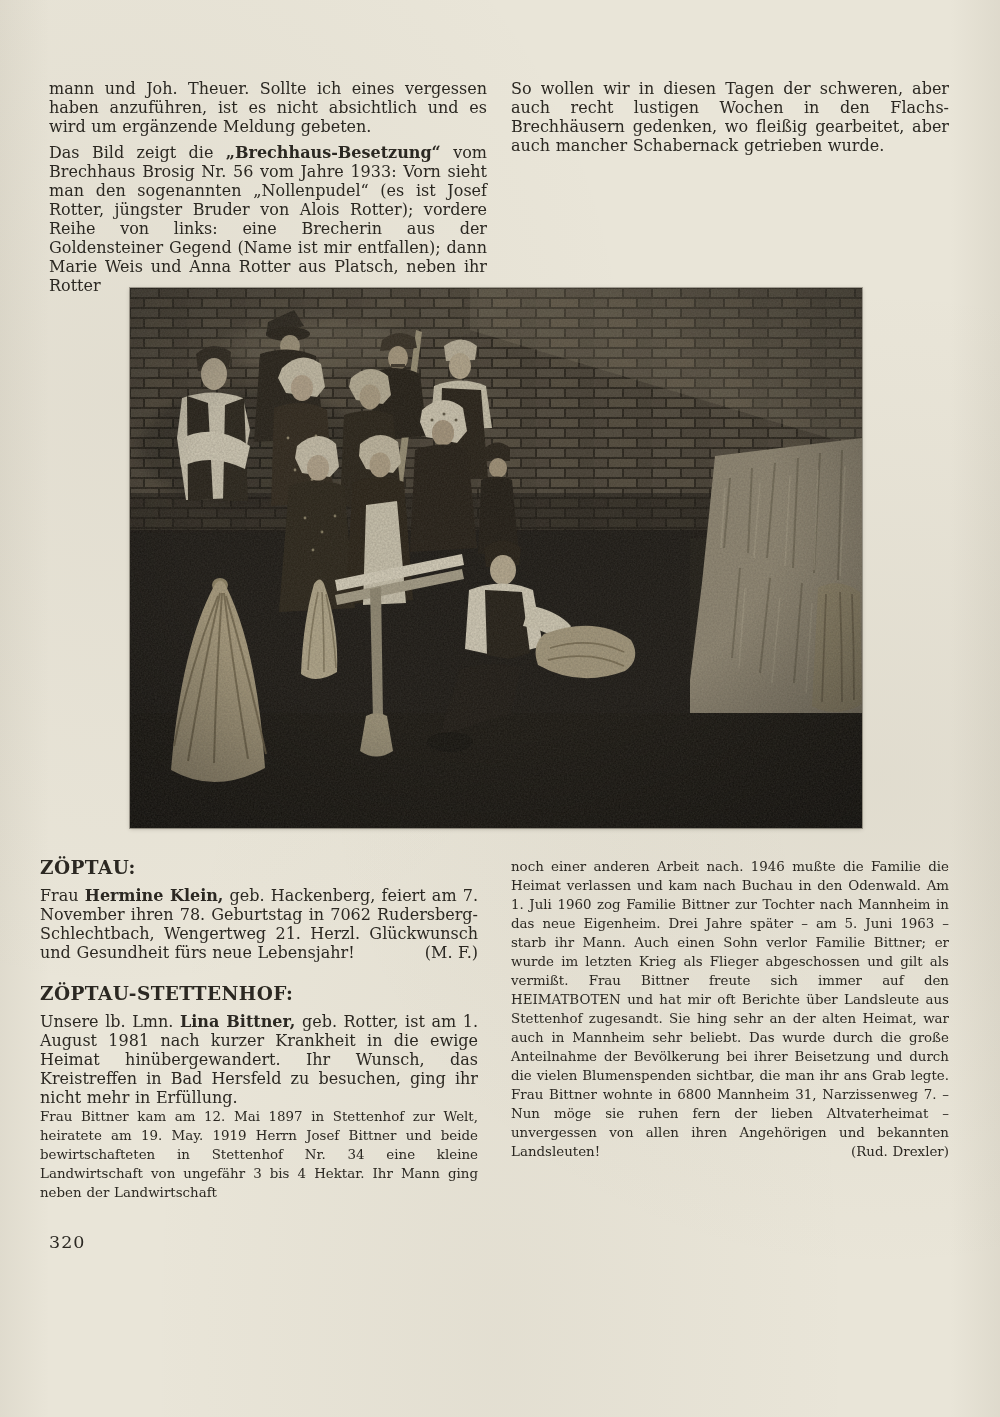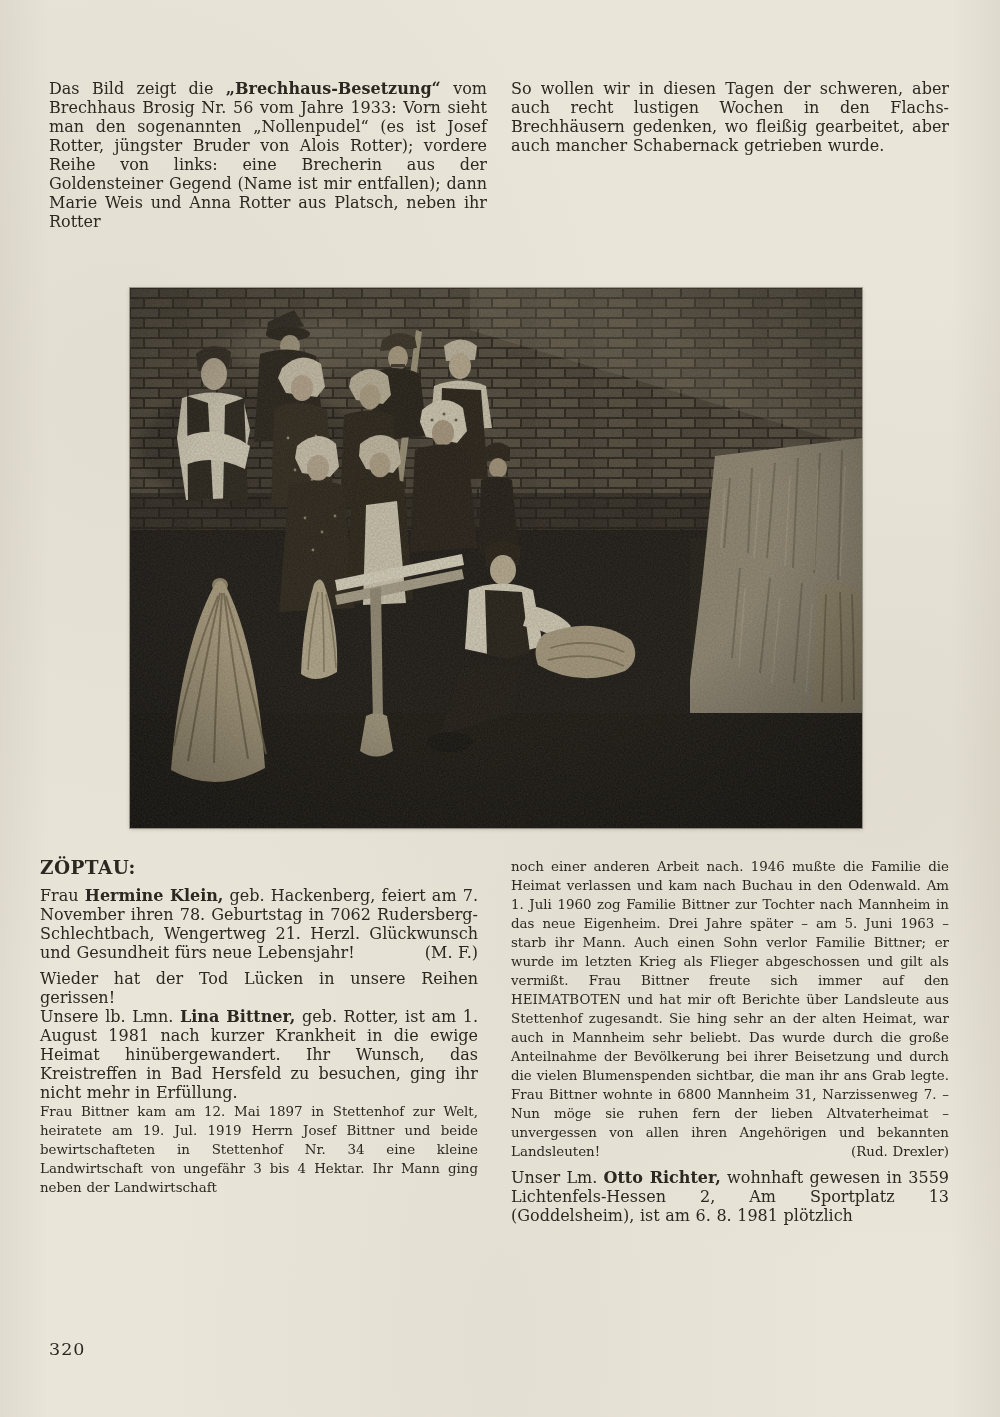--- a/index.html
+++ b/index.html
@@ -26,28 +26,29 @@
   h2{font-size:18.5px;line-height:22px;font-weight:bold;margin:0 0 7px 0;letter-spacing:0.4px;}
   h2.second{margin-top:21px;}
   .sig{float:right;}
   .sender{text-align:right;margin-top:0;}
   .photo-frame{
     position:absolute;left:130px;top:288px;width:732px;height:540px;
     box-shadow:0 0 0 1px rgba(40,35,25,0.35), 0 1px 4px rgba(40,35,25,0.25);
     background:#1b1812;
   }
   .photo-frame svg{display:block;}
-  .pagenum{position:absolute;left:49px;top:1339px;font-size:17.5px;letter-spacing:1px;}
+  .pagenum{position:absolute;left:49px;top:1232px;font-size:17.5px;letter-spacing:1px;}
 </style>
 </head>
 <body>
 
 <div class="page">
 
   <div class="col col-tl">
+    <p class="j"><span>mann und Joh. Theuer. Sollte ich eines vergessen haben anzuführen, ist es nicht absichtlich und es wird um ergänzende Meldung gebeten.</span></p>
     <p class="j last"><span>Das Bild zeigt die </span><strong>„Brechhaus-Besetzung“</strong><span> vom Brechhaus Brosig Nr. 56 vom Jahre 1933: Vorn sieht man den sogenannten „Nollenpudel“ (es ist Josef Rotter, jüngster Bruder von Alois Rotter); vordere Reihe von links: eine Brecherin aus der Goldensteiner Gegend (Name ist mir entfallen); dann Marie Weis und Anna Rotter aus Platsch, neben ihr Rotter</span></p>
   </div>
 
   <div class="col col-tr">
     <p class="last"><span>So wollen wir in diesen Tagen der schweren, aber auch recht lustigen Wochen in den Flachs-Brechhäusern gedenken, wo fleißig gearbeitet, aber auch mancher Schabernack getrieben wurde.</span></p>
   </div>
 
   <div class="photo-frame">
     <svg width="732" height="540" viewBox="0 0 732 540" xmlns="http://www.w3.org/2000/svg">
       <defs>
@@ -248,24 +249,23 @@
 
       <rect width="732" height="540" fill="url(#vig)"></rect>
       <rect width="732" height="540" filter="url(#grainD)" opacity="0.6"></rect>
       <rect width="732" height="540" filter="url(#grainL)" opacity="0.45"></rect>
     </svg>
   </div>
 
   <div class="col col-bl">
     <h2>ZÖPTAU:</h2>
     <p><span>Frau </span><strong>Hermine Klein,</strong><span> geb. Hackenberg, feiert am 7. November ihren 78. Geburtstag in 7062 Rudersberg-Schlechtbach, Wengertweg 21. Herzl. Glückwunsch und Gesundheit fürs neue Lebensjahr!</span><span class="sig">(M. F.)</span></p>
-    <p style="margin-bottom:0"><span>Wieder hat der Tod Lücken in unsere Reihen gerissen!</span></p>
+    <h2 class="second">ZÖPTAU-STETTENHOF:</h2>
     <p style="margin-bottom:0"><span>Unsere lb. Lmn. </span><strong>Lina Bittner,</strong><span> geb. Rotter, ist am 1. August 1981 nach kurzer Krankheit in die ewige Heimat hinübergewandert. Ihr Wunsch, das Kreistreffen in Bad Hersfeld zu besuchen, ging ihr nicht mehr in Erfüllung.</span></p>
-    <p class="fine last"><span>Frau Bittner kam am 12. Mai 1897 in Stettenhof zur Welt, heiratete am 19. Jul. 1919 Herrn Josef Bittner und beide bewirtschafteten in Stettenhof Nr. 34 eine kleine Landwirtschaft von ungefähr 3 bis 4 Hektar. Ihr Mann ging neben der Landwirtschaft</span></p>
+    <p class="fine last"><span>Frau Bittner kam am 12. Mai 1897 in Stettenhof zur Welt, heiratete am 19. May. 1919 Herrn Josef Bittner und beide bewirtschafteten in Stettenhof Nr. 34 eine kleine Landwirtschaft von ungefähr 3 bis 4 Hektar. Ihr Mann ging neben der Landwirtschaft</span></p>
   </div>
 
   <div class="col col-br">
     <p class="fine"><span>noch einer anderen Arbeit nach. 1946 mußte die Familie die Heimat verlassen und kam nach Buchau in den Odenwald. Am 1. Juli 1960 zog Familie Bittner zur Tochter nach Mannheim in das neue Eigenheim. Drei Jahre später – am 5. Juni 1963 – starb ihr Mann. Auch einen Sohn verlor Familie Bittner; er wurde im letzten Krieg als Flieger abgeschossen und gilt als vermißt. Frau Bittner freute sich immer auf den HEIMATBOTEN und hat mir oft Berichte über Landsleute aus Stettenhof zugesandt. Sie hing sehr an der alten Heimat, war auch in Mannheim sehr beliebt. Das wurde durch die große Anteilnahme der Bevölkerung bei ihrer Beisetzung und durch die vielen Blumenspenden sichtbar, die man ihr ans Grab legte. Frau Bittner wohnte in 6800 Mannheim 31, Narzissenweg 7. – Nun möge sie ruhen fern der lieben Altvaterheimat – unvergessen von allen ihren Angehörigen und bekannten Landsleuten!</span><span class="sig">(Rud. Drexler)</span></p>
-    <p class="last"><span>Unser Lm. </span><strong>Otto Richter,</strong><span> wohnhaft gewesen in 3559 Lichtenfels-Hessen 2, Am Sportplatz 13 (Goddelsheim), ist am 6. 8. 1981 plötzlich</span></p>
   </div>
 
   <div class="pagenum">320</div>
 </div>
 
 </body></html>

